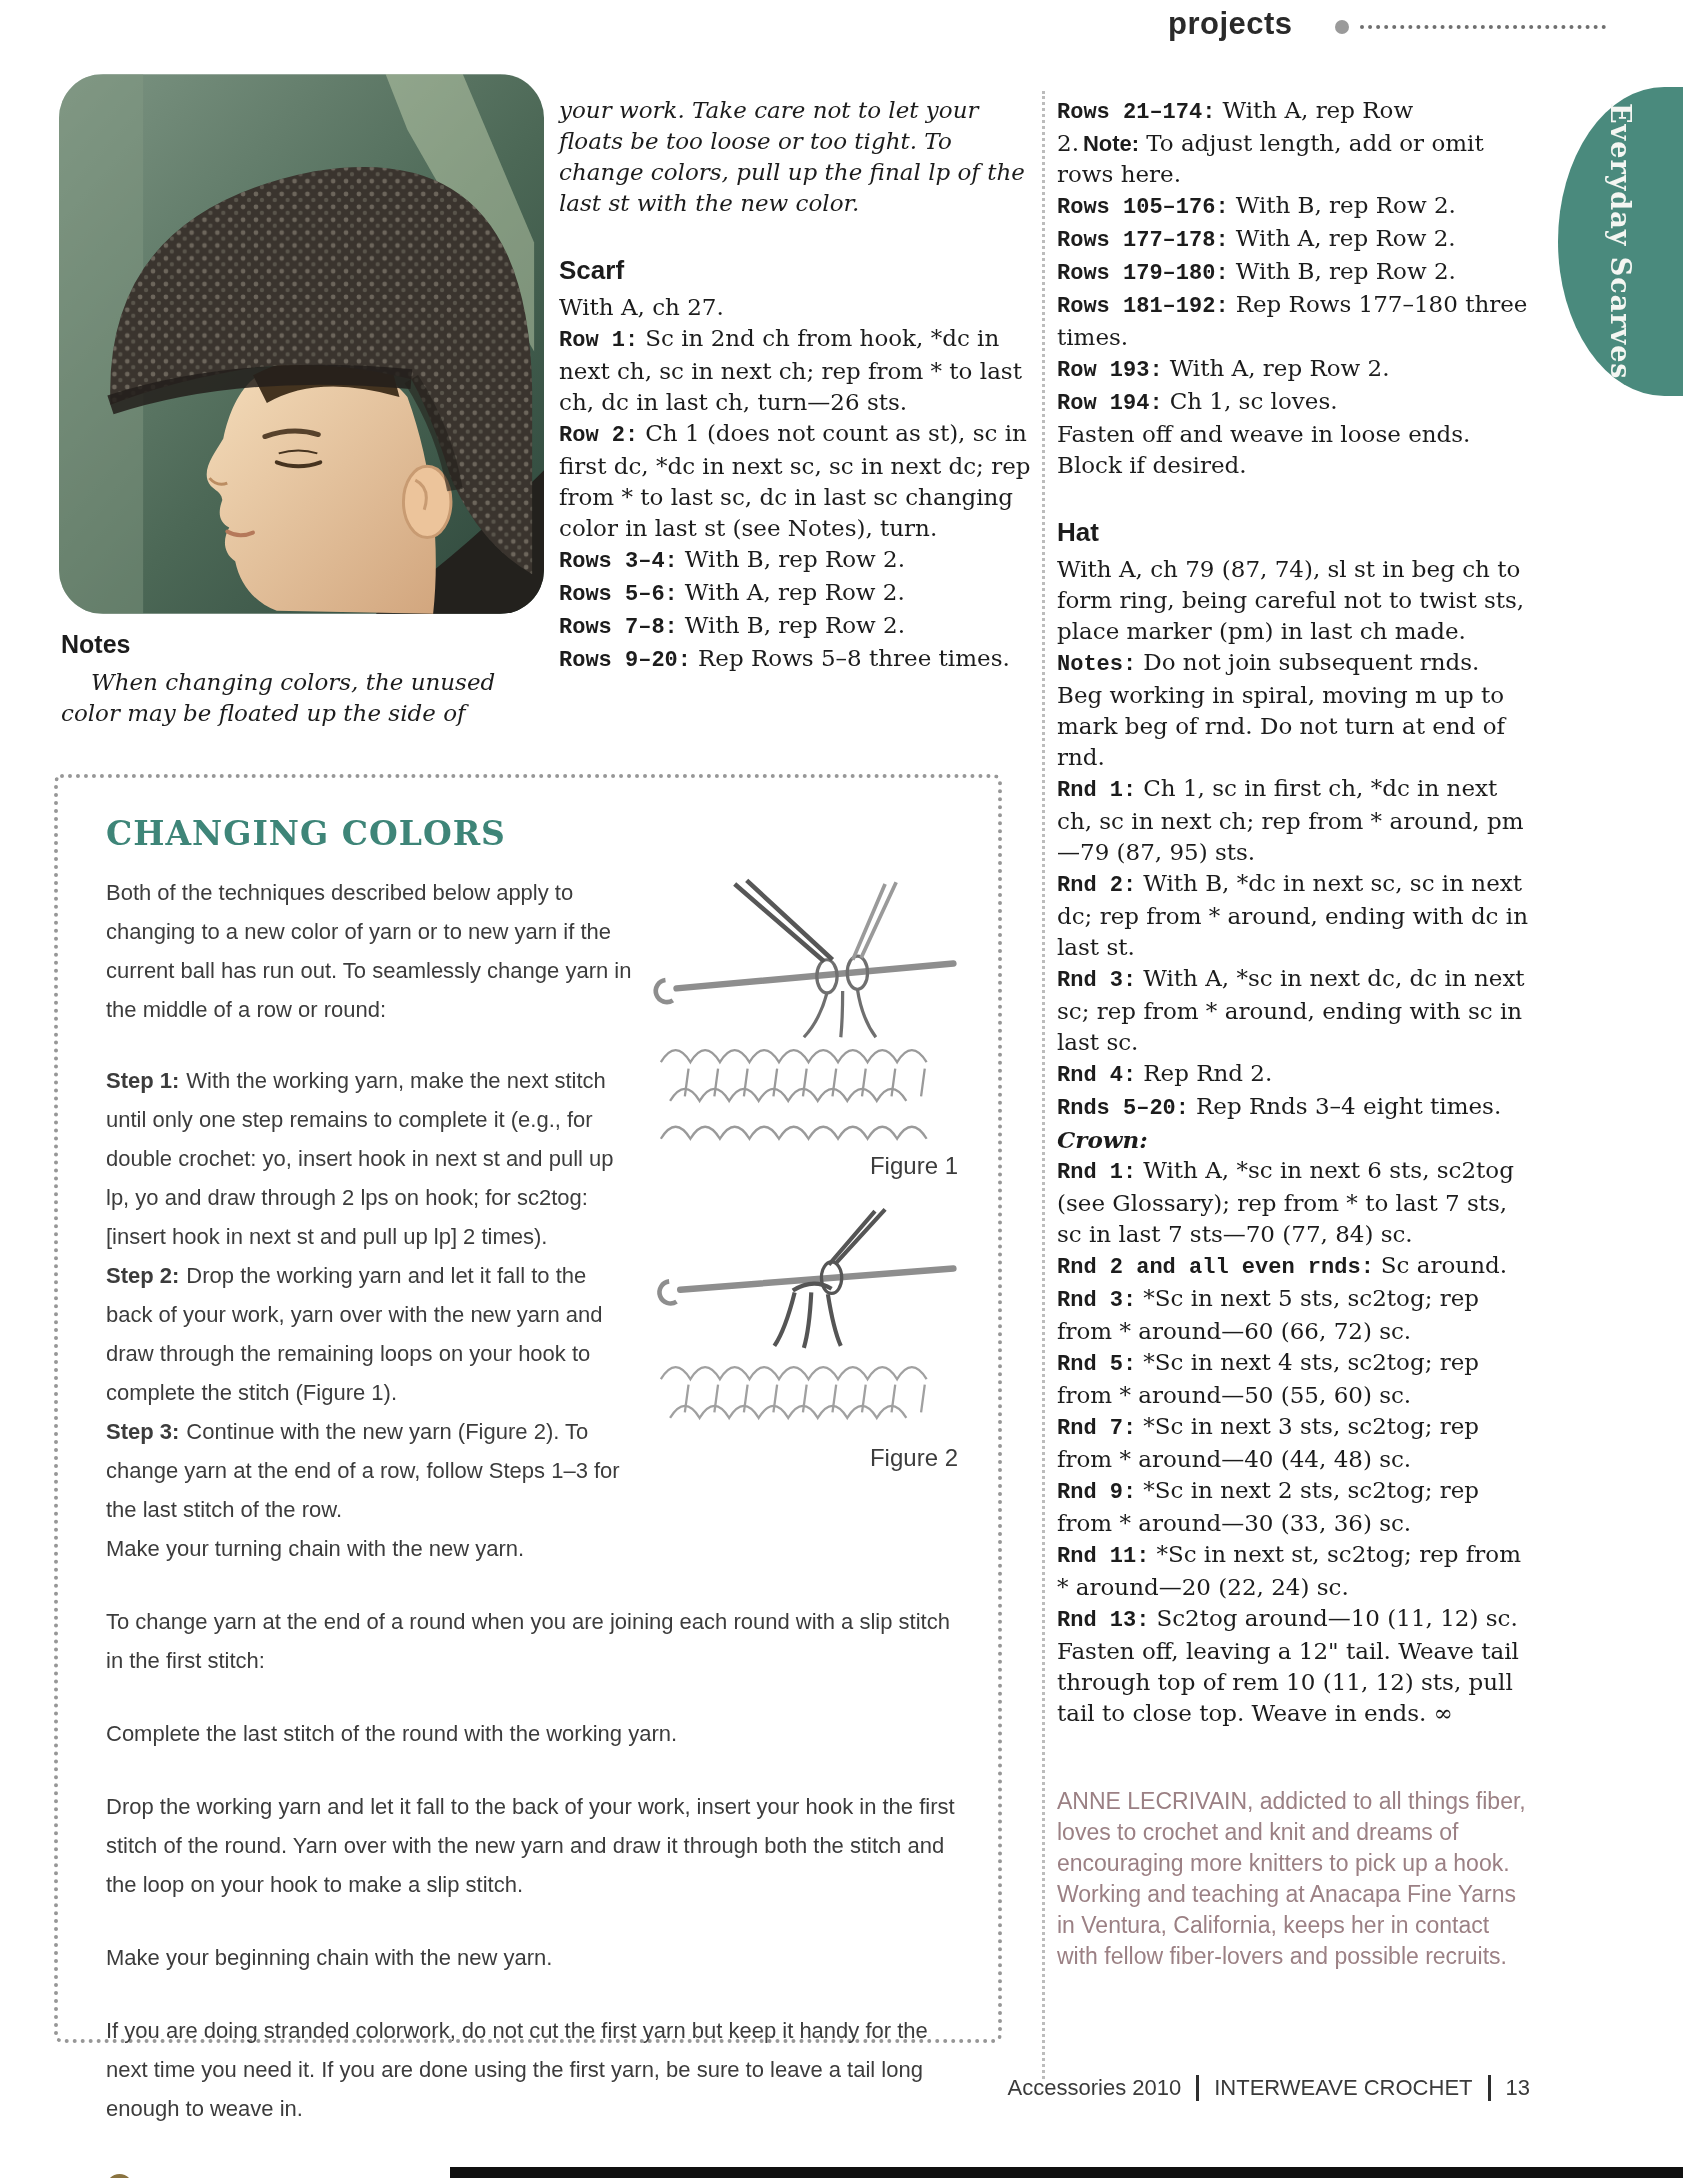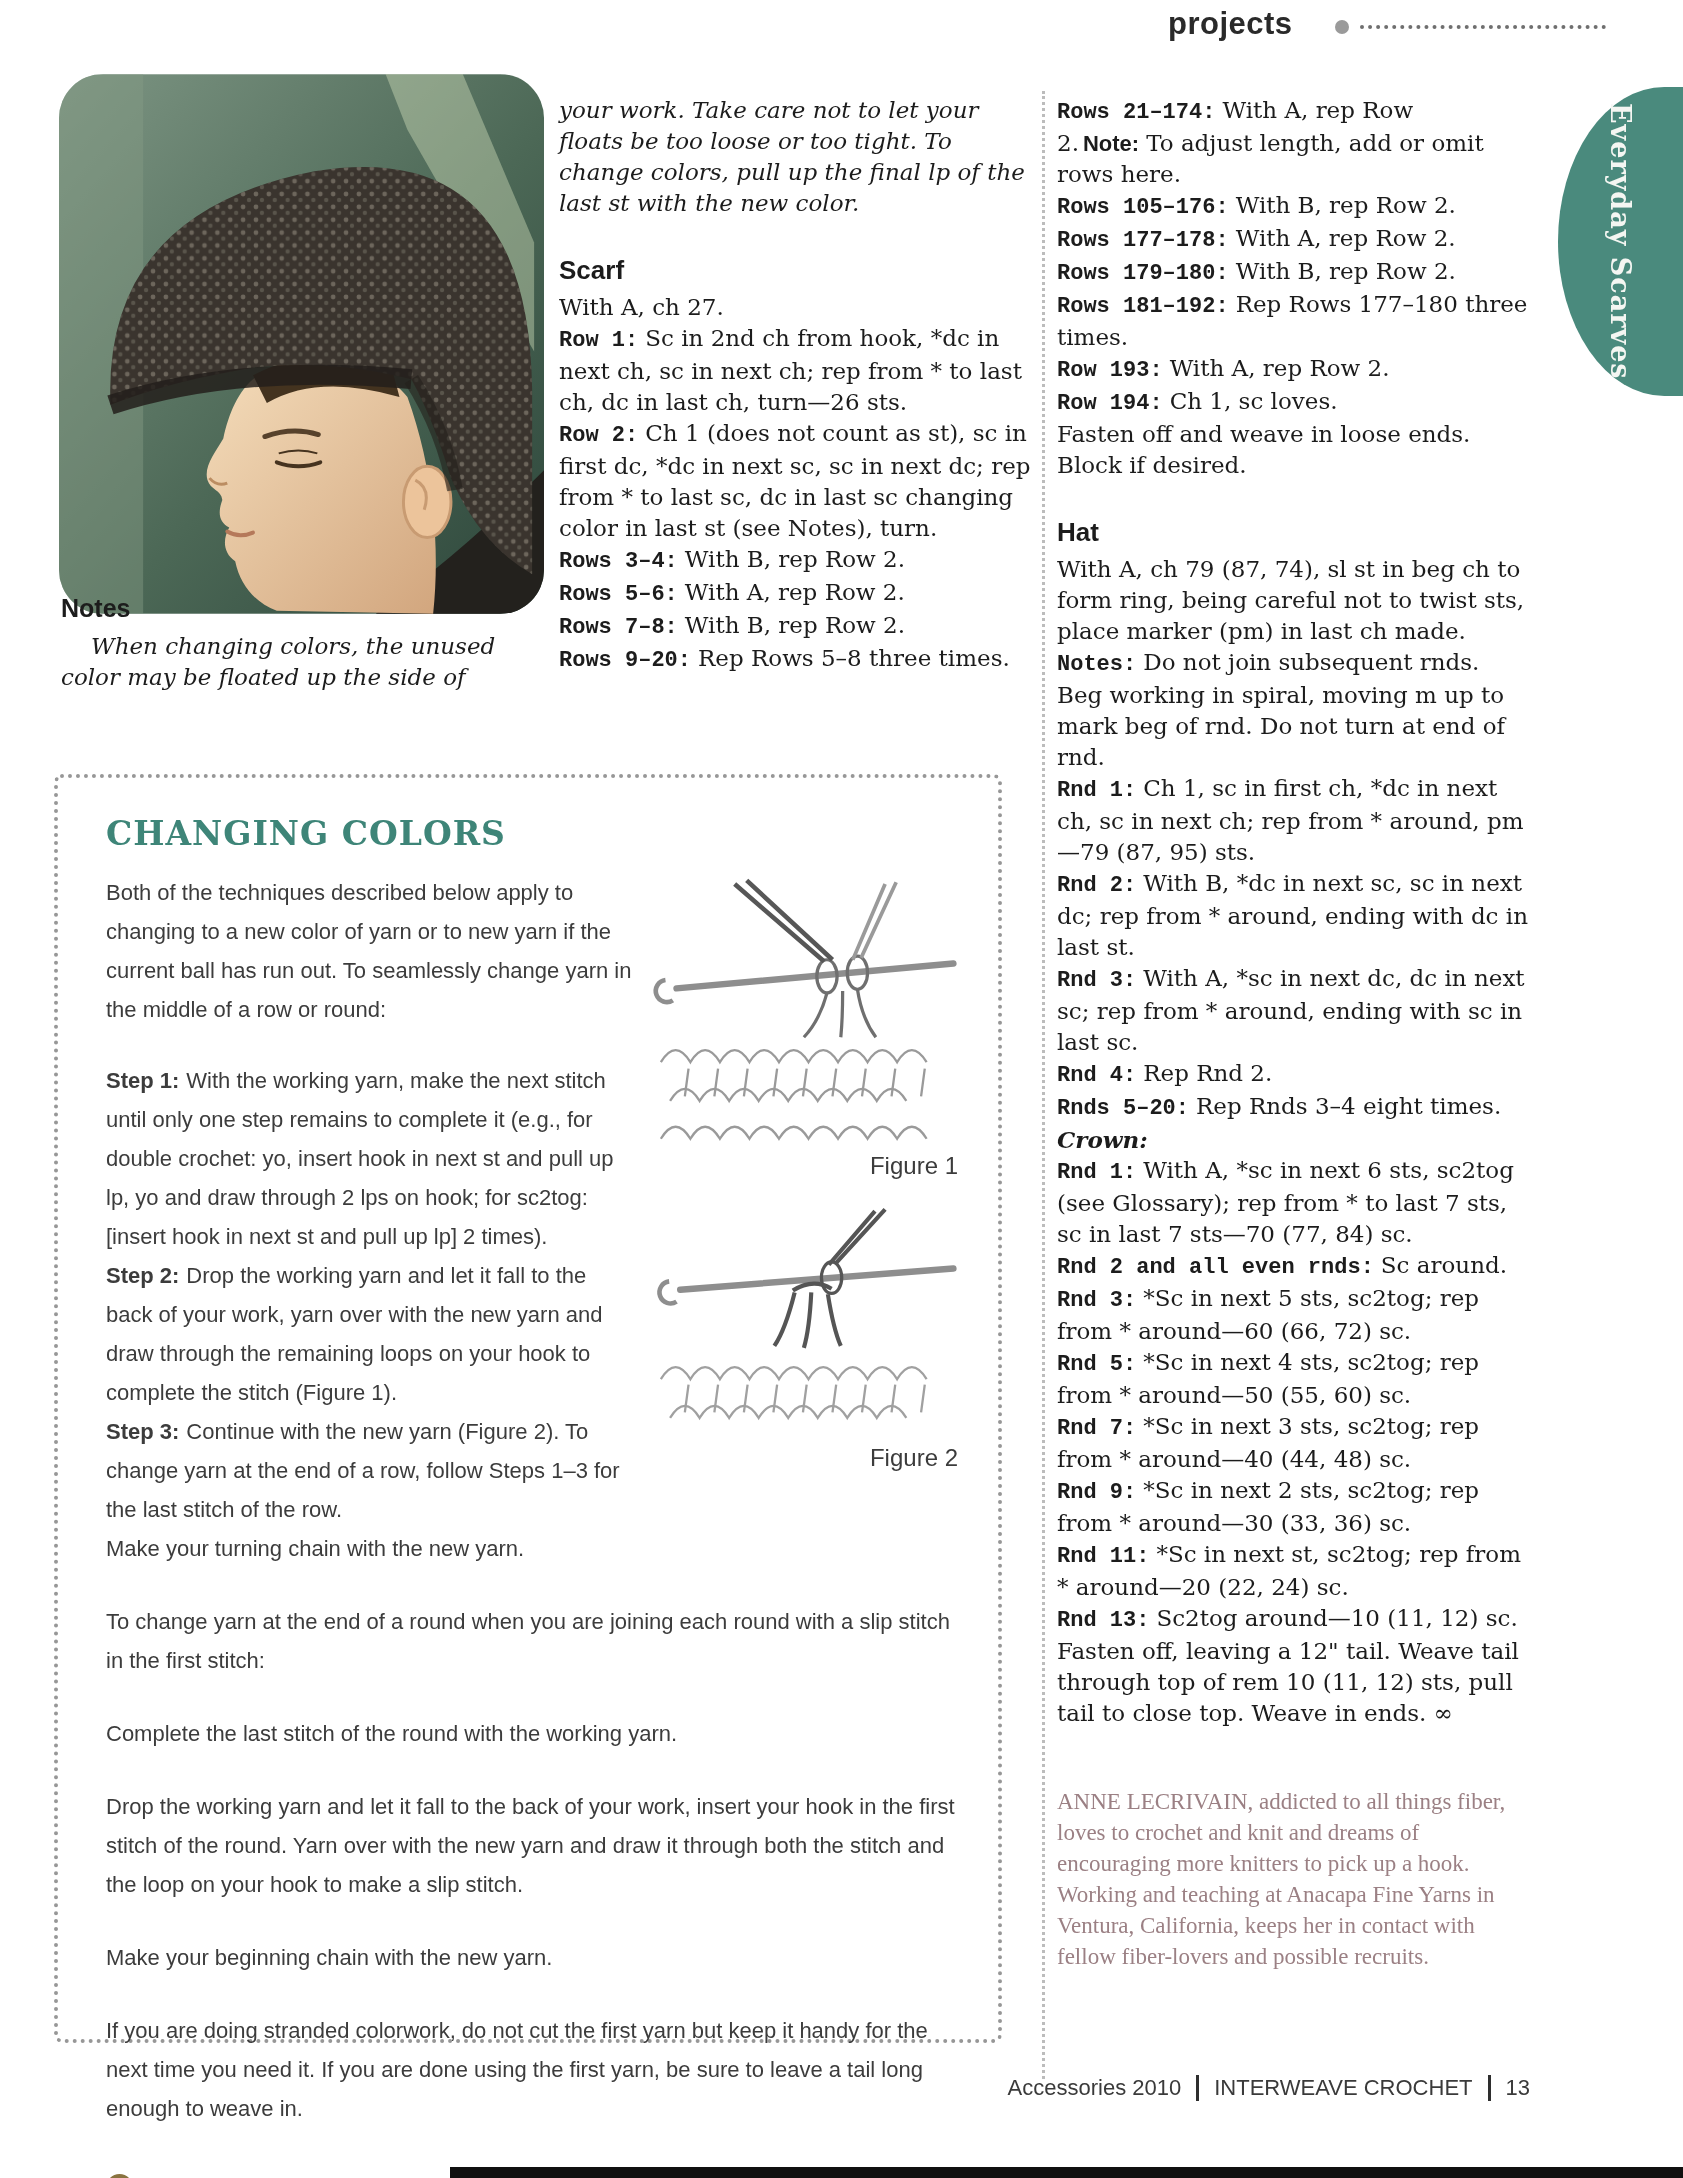--- a/index.html
+++ b/index.html
@@ -17,36 +17,36 @@
   .tab{position:absolute;right:0;top:87px;width:125px;height:309px;background:#4a8a7d;
         border-radius:119px 0 0 119px / 173px 0 0 173px;display:flex;align-items:center;justify-content:center;}
   .tab-label{writing-mode:vertical-rl;font-family:"DejaVu Serif",serif;font-weight:600;
         font-size:27px;letter-spacing:1px;color:#f4f6f2;}
 
   
   .photo{position:absolute;left:59px;top:74px;width:485px;height:540px;margin:0;
         border-radius:44px;overflow:hidden;}
 
   
-  .notes{position:absolute;left:61px;top:594px;width:487px;}
+  .notes{position:absolute;left:61px;top:630px;width:487px;}
   .notes h3{margin:0 0 8px 0;font-family:"Liberation Sans",sans-serif;font-weight:700;font-size:25px;}
   .notes p{margin:0;font-style:italic;font-size:23px;line-height:31px;text-indent:30px;}
 
   
   .col{position:absolute;top:95px;width:473px;}
   .col-mid{left:559px;}
   .col-right{left:1057px;}
   .pattern p{margin:0;font-size:23px;line-height:31px;}
   .ital{font-style:italic;}
   .h-sans{margin:36px 0 6px 0;font-family:"Liberation Sans",sans-serif;font-weight:700;
         font-size:26px;color:#1c1c1c;}
   .lbl{font-family:Liberation Mono, monospace;font-weight:700;font-size:22px;padding-right:7px;}
   .lbl2{font-family:"Liberation Sans",sans-serif;font-weight:700;font-size:22px;padding:0 7px 0 4px;}
   .crown{font-weight:700;font-style:italic;font-size:24px;}
-  .bio{margin-top:57px !important;font-family:Liberation Serif, serif;font-size:22px;
+  .bio{margin-top:57px !important;font-family:Liberation Sans, sans-serif;font-size:22px;
         line-height:31px;color:#9b8084;}
   .vrule{position:absolute;left:1042px;top:91px;height:1988px;border-left:3px dotted #bcbcbc;}
 
   
   .box{position:absolute;left:54px;top:774px;width:948px;height:1269px;box-sizing:border-box;
         border:4px dotted #979797;border-radius:8px;padding:30px 40px 26px 48px;
         font-family:"Liberation Sans",sans-serif;color:#3c3c3c;}
   .box-title{margin:6px 0 20px 0;font-family:"DejaVu Serif",serif;font-weight:700;
         font-size:33px;letter-spacing:1px;color:#3e8578;}
   .box-cols{display:flex;gap:12px;}

